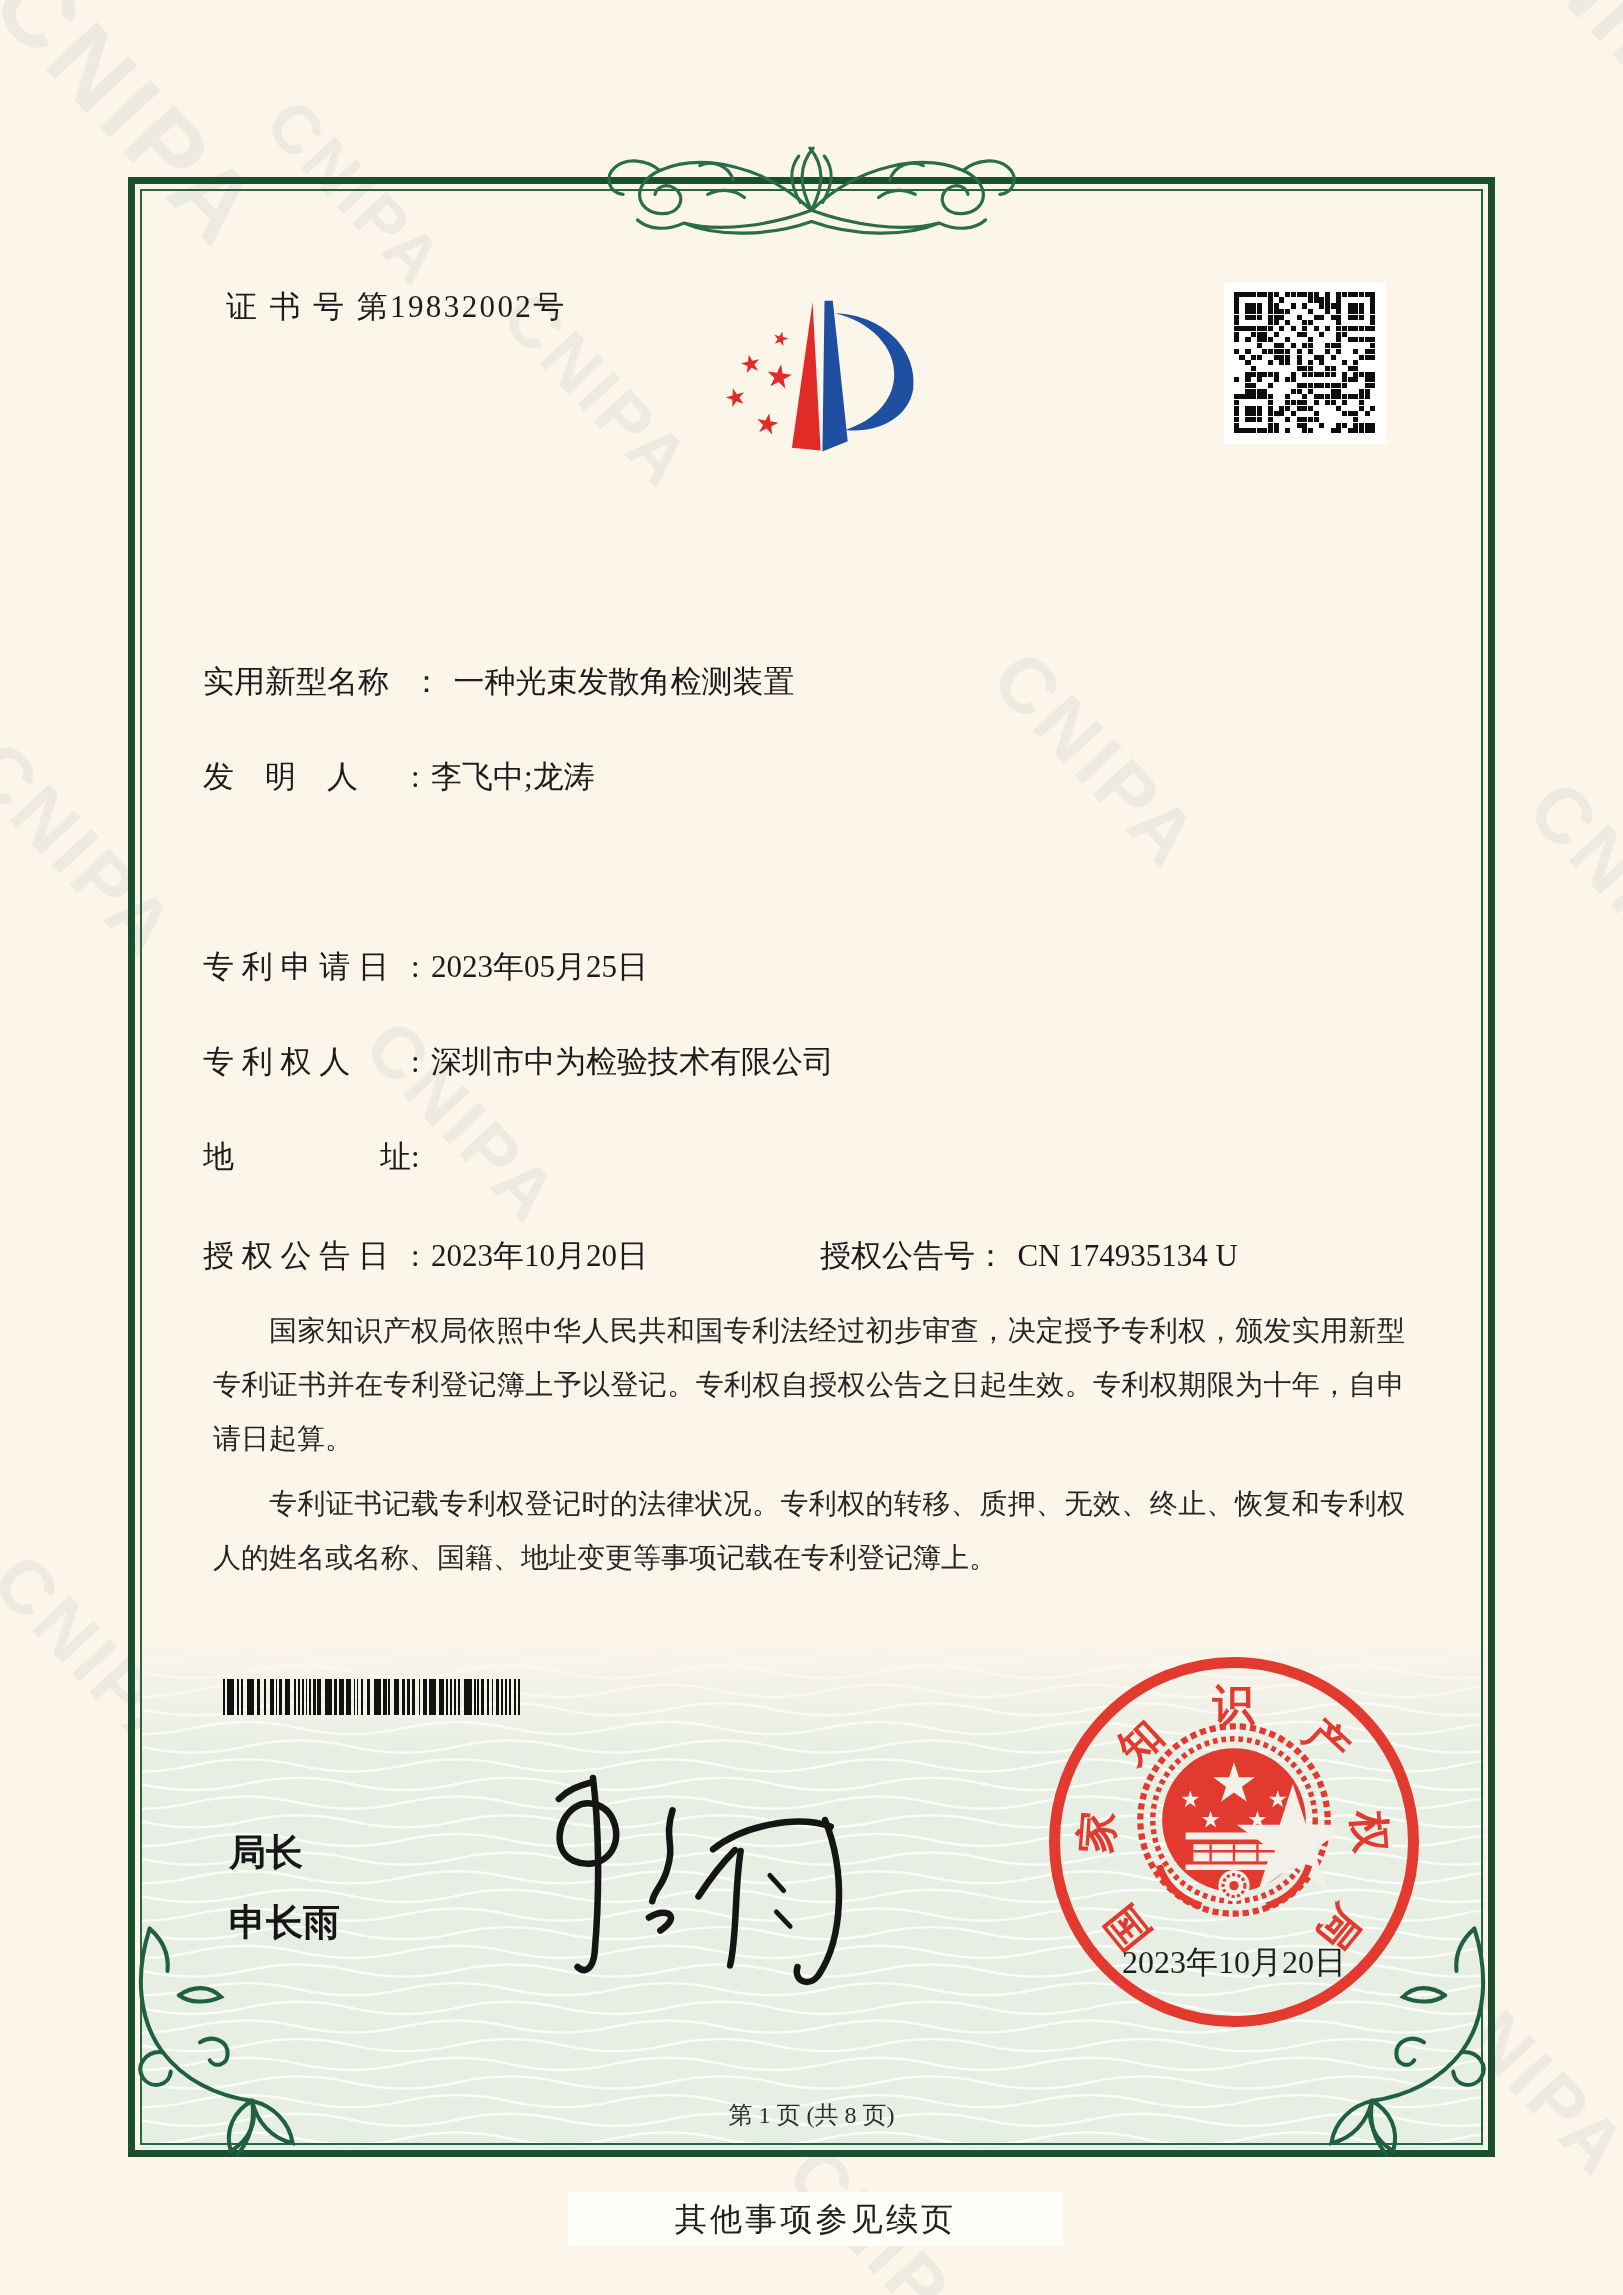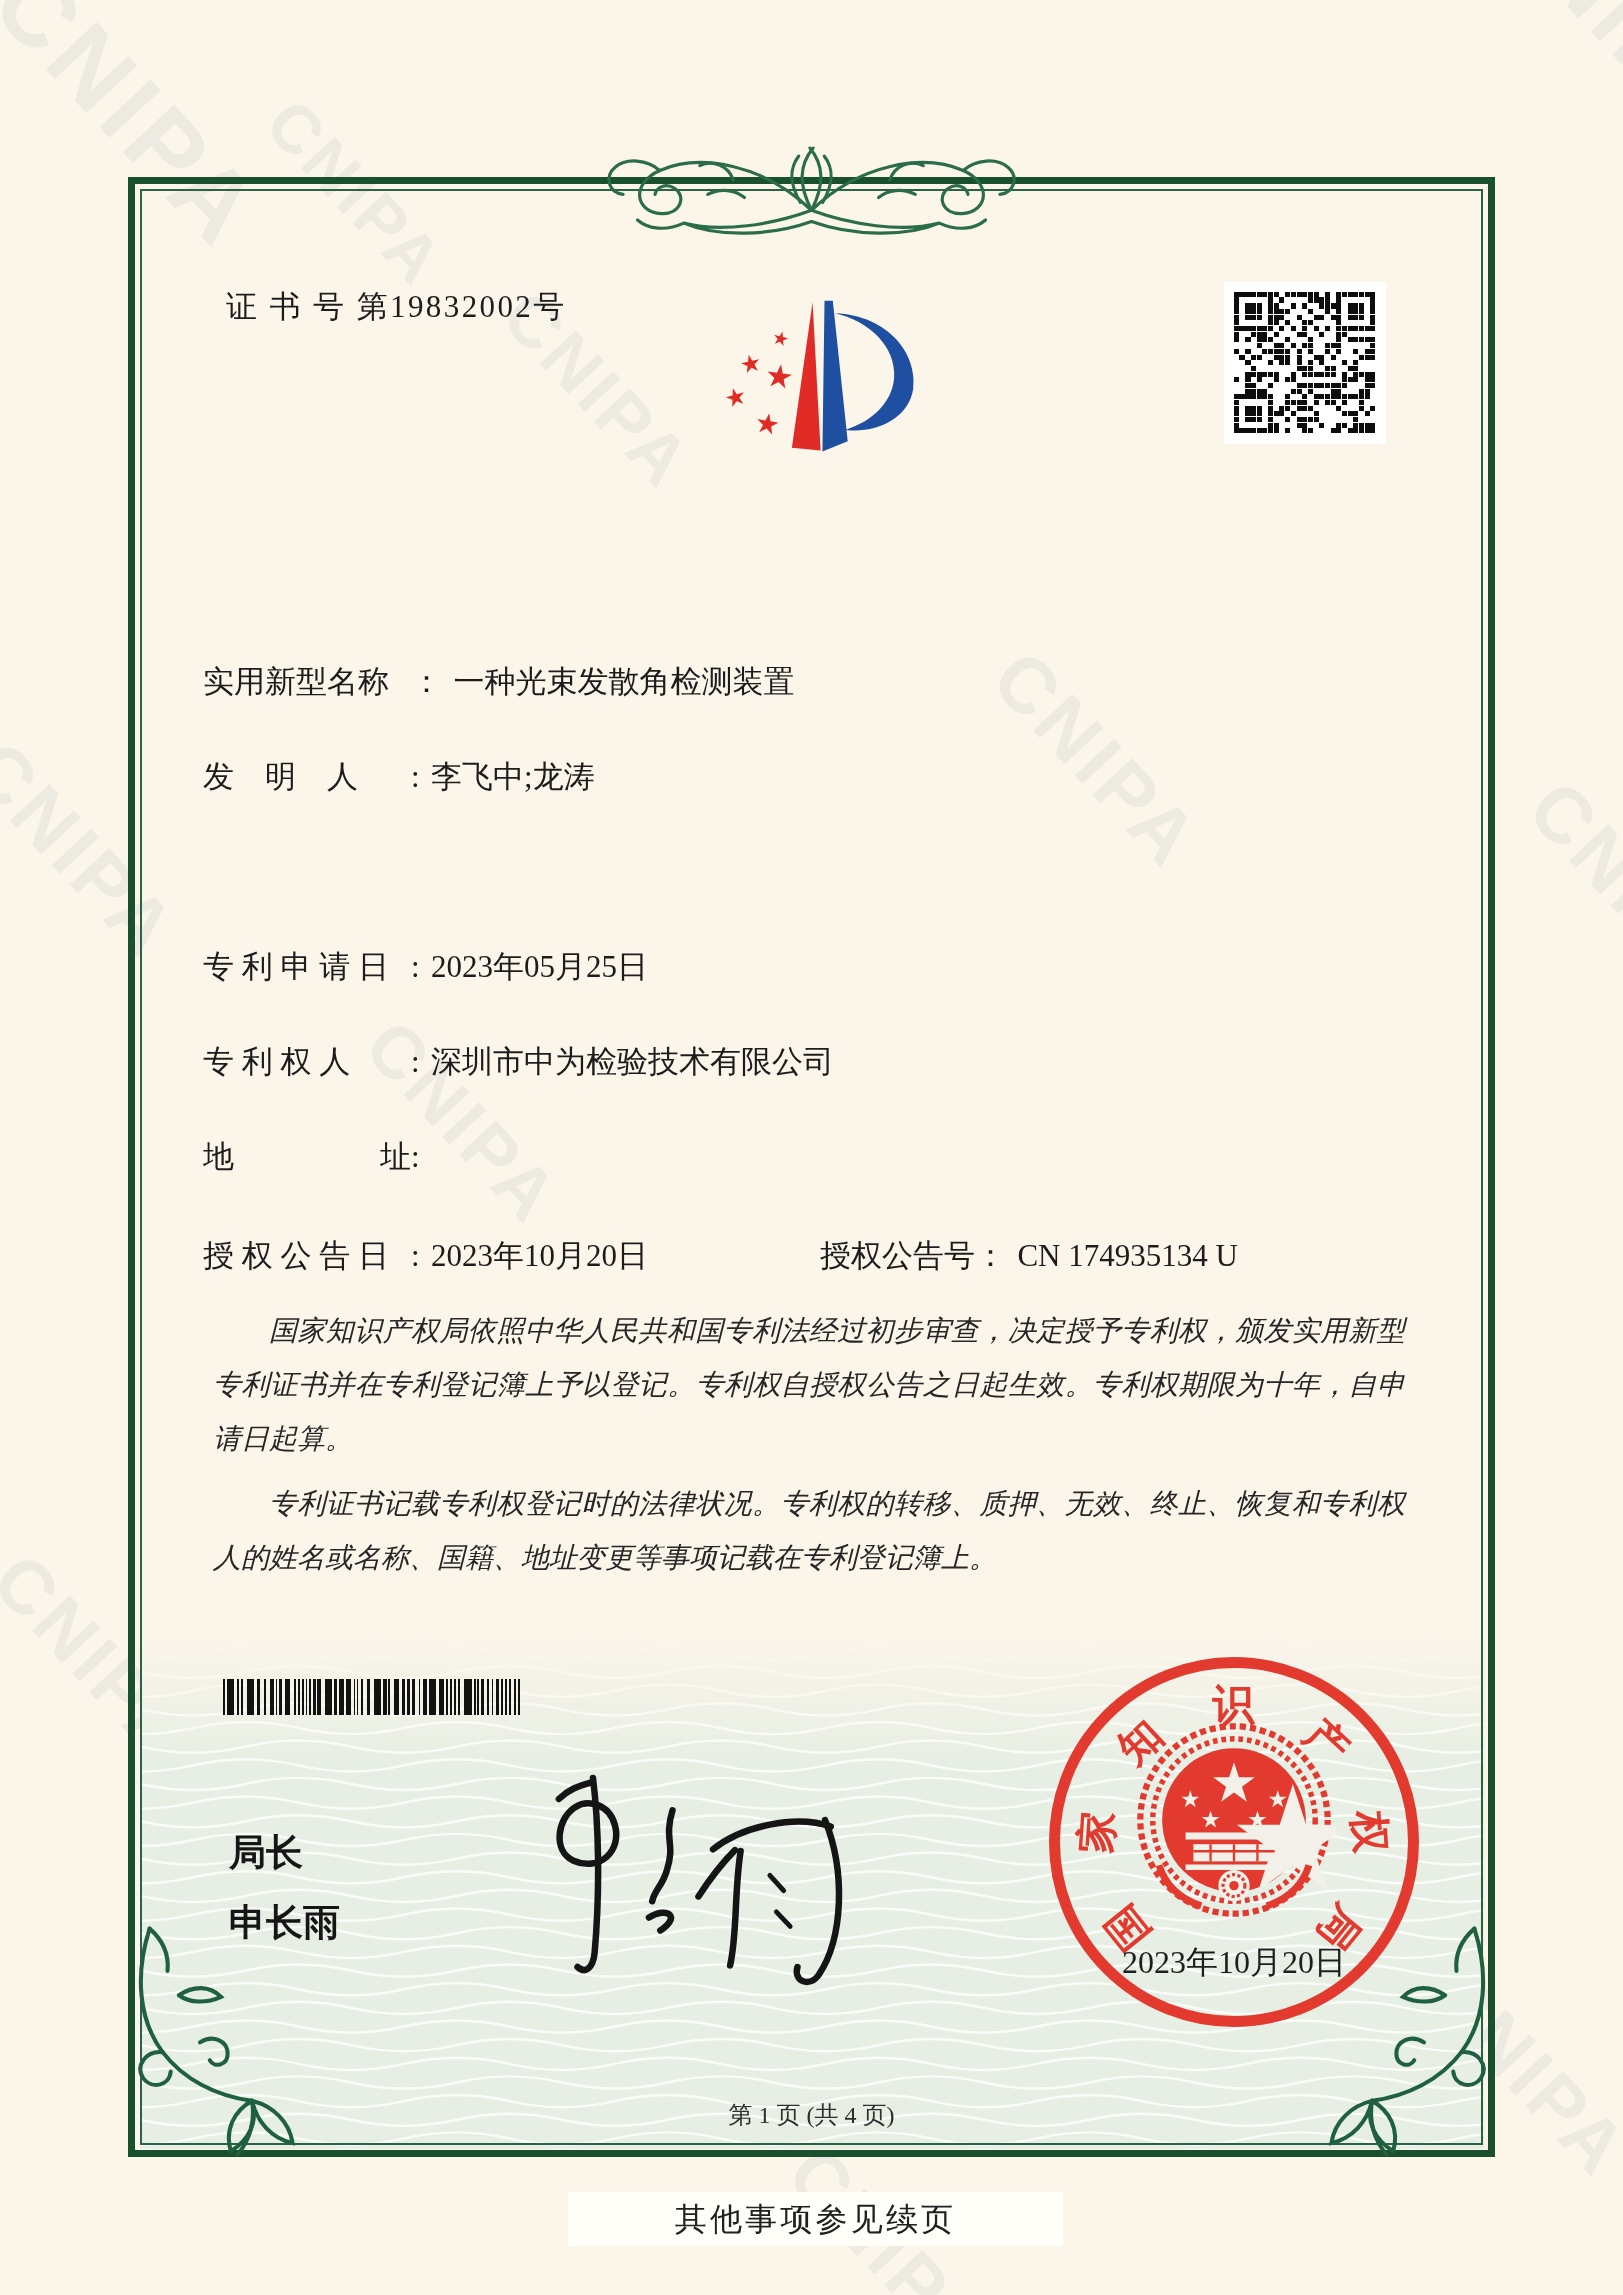--- a/index.html
+++ b/index.html
@@ -35,21 +35,21 @@
          font-size:84px;font-weight:bold;letter-spacing:8px;color:#0e0e0e;}
 
   .row{position:absolute;left:203px;z-index:4;font-size:31px;white-space:nowrap;}
   .lbl{display:inline-block;min-width:208px;}
   .sep{display:inline-block;margin-right:11.4px;}
   .addr-lbl{display:inline-flex;justify-content:space-between;width:208px;}
   .addr-val{display:inline-block;vertical-align:top;white-space:normal;width:860px;}
   .addr-val div{line-height:46px;}
   .pair2{position:absolute;left:617px;top:0;}
 
-  .paras{position:absolute;left:213px;top:1304px;width:1192px;z-index:4;font-style:italic;}
+  .paras{position:absolute;left:213px;top:1304px;width:1192px;z-index:4;}
   .paras p{margin:0 0 11.4px 0;font-size:28px;line-height:54px;text-indent:2em;text-align:justify;color:#262626;}
 
   .barcode{position:absolute;left:223px;top:1679px;width:310px;height:36px;z-index:4;font-size:0;}
   .barcode div{display:inline-block;height:36px;background:#111;vertical-align:top;}
 
   .sig-title{position:absolute;left:229px;top:1828px;z-index:4;font-size:37px;font-weight:bold;
              font-family:"Liberation Sans",sans-serif;color:#161616;}
   .sig-name{position:absolute;left:229px;top:1898px;z-index:4;font-size:37px;font-weight:bold;
             font-family:"Liberation Sans",sans-serif;color:#161616;}
   .signature{position:absolute;left:455px;top:1761px;width:422px;height:227px;z-index:4;}
@@ -594,17 +594,17 @@
       <rect x="-62" y="57" width="124" height="7" fill="#f3f1e9"></rect>
       <circle cx="0" cy="84" r="20" fill="#f3f1e9"></circle>
       <circle cx="0" cy="84" r="14" fill="none" stroke="#e23126" stroke-width="4" stroke-dasharray="4 3"></circle>
       <circle cx="0" cy="84" r="6" fill="#e23126"></circle>
       <path d="M-96,58 Q-84,96 -42,110" stroke="#e23126" stroke-width="9" fill="none"></path>
       <path d="M96,58 Q84,96 42,110" stroke="#e23126" stroke-width="9" fill="none"></path>
     </svg>
     <div class="seal-date">2023年10月20日</div>
   </div>
 
-  <div class="page-info">第 1 页 (共 4 页)</div>
+  <div class="page-info">第 1 页 (共 8 页)</div>
   <div class="strip">其他事项参见续页</div>
 
 </div>
 
 
 </body></html>

